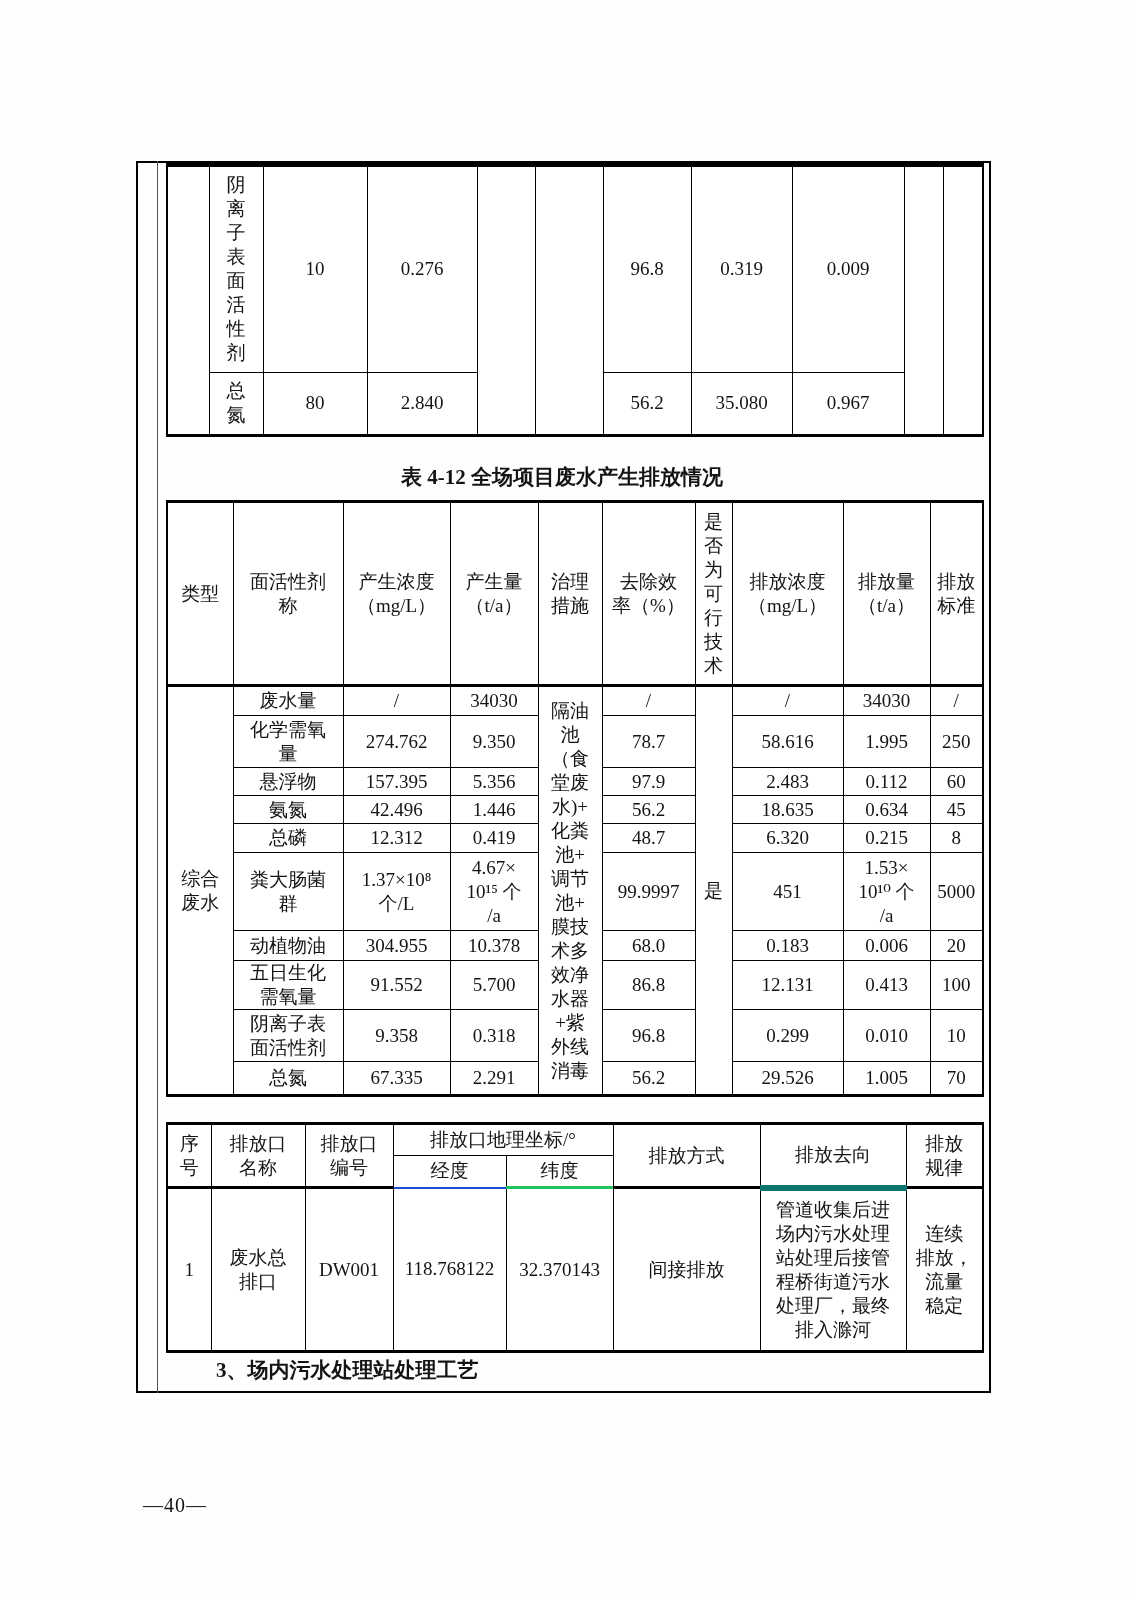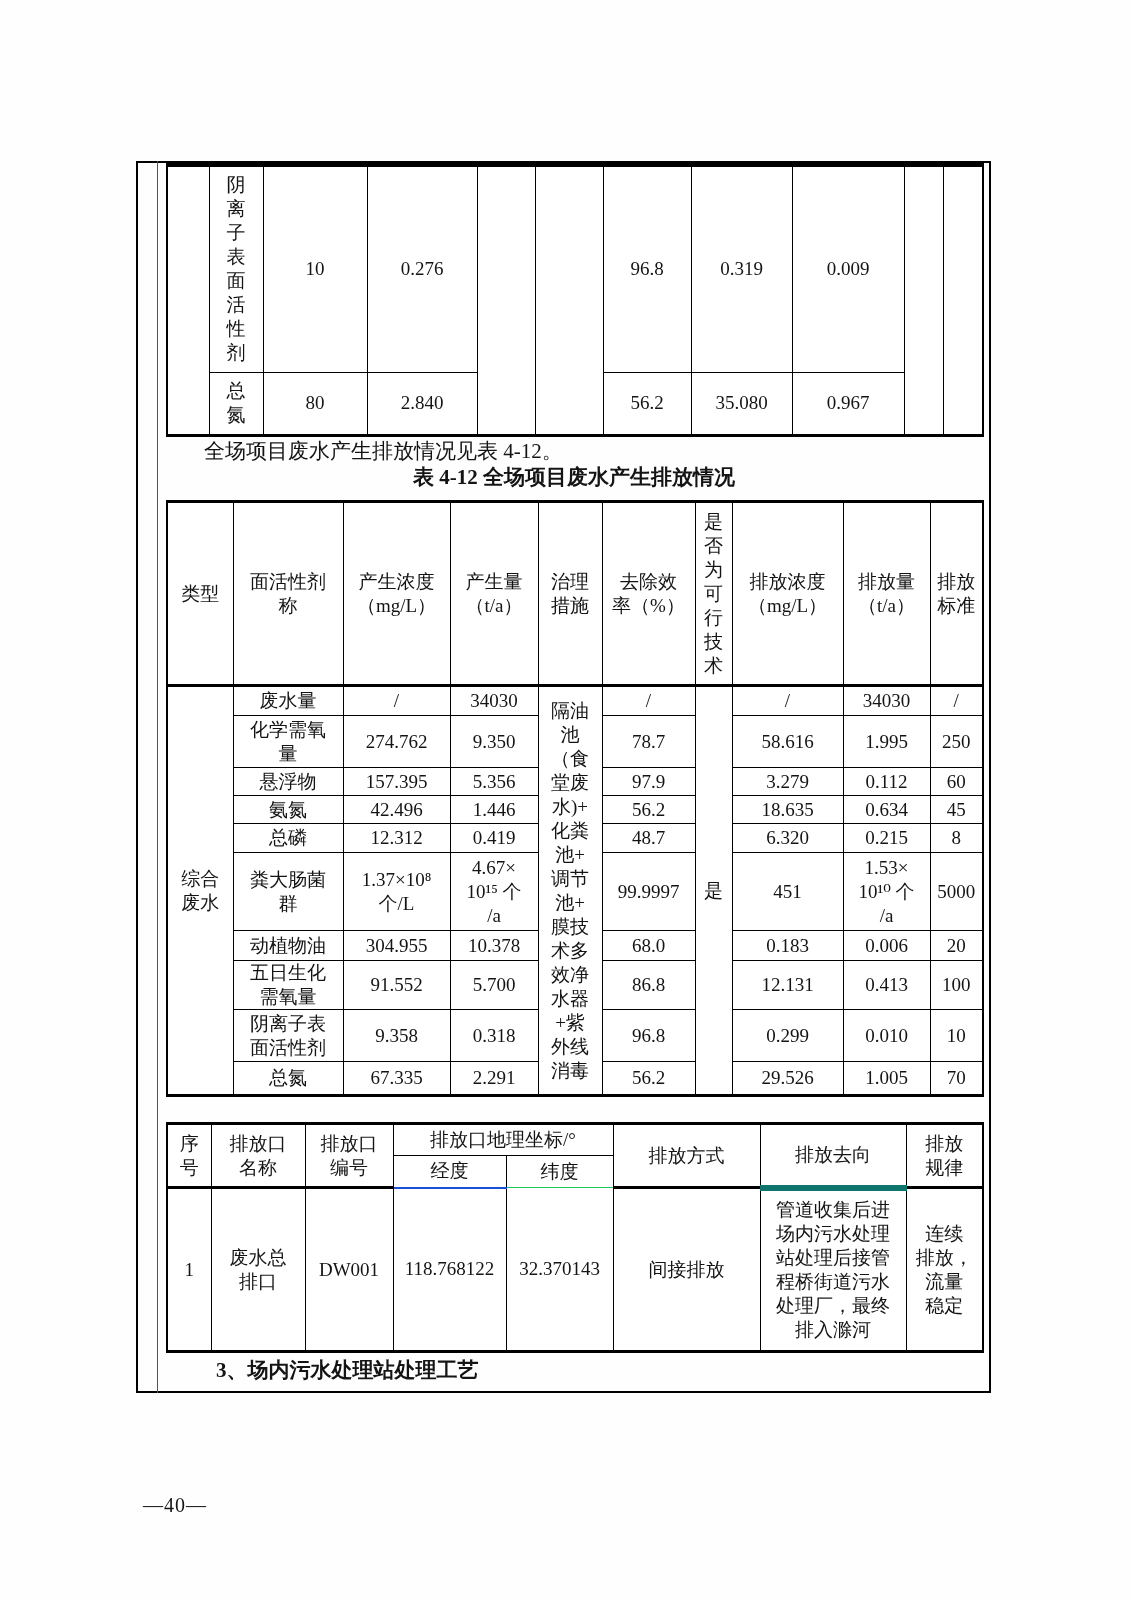--- a/index.html
+++ b/index.html
@@ -23,21 +23,21 @@
   }
   .pre { white-space:pre-line; }
   .t-top   { left:166px; top:163px;  width:816px; border-top:4px solid #000; border-bottom:3px solid #000; border-left:2px solid #000; border-right:2px solid #000; }
   .t-412   { left:166px; top:500px;  width:816px; border-top:3px solid #000; border-bottom:3px solid #000; border-left:2px solid #000; border-right:2px solid #000; }
   .t-413   { left:166px; top:1122px; width:816px; border-top:3px solid #000; border-bottom:3px solid #000; border-left:2px solid #000; border-right:2px solid #000; }
   .hdr-thick td, .hdr-thick th { border-bottom:3px solid #000; }
   .intro {
     position:absolute; left:204px; top:437px; font-size:21px;
   }
   .tbl-title {
-    position:absolute; left:166px; width:816px; text-align:center;
+    position:absolute; left:154px; width:816px; text-align:center;
     font-weight:bold; font-size:21px;
   }
   .title-412 { top:463px; }
   .title-413 { top:1092px; }
   .heading-3 {
     position:absolute; left:216px; top:1356px; font-size:21px; font-weight:bold;
   }
   .page-number {
     position:absolute; left:143px; top:1494px; font-size:20px; letter-spacing:1px;
   }
@@ -90,21 +90,20 @@
 氮</td>
       <td>80</td>
       <td>2.840</td>
       <td>56.2</td>
       <td>35.080</td>
       <td>0.967</td>
     </tr>
   </tbody>
     </table>
 
-  <div class="intro">全场项目废水产生排放情况见表 4-12。</div>
 
   <div class="tbl-title title-412">表 4-12 全场项目废水产生排放情况</div>
 
   <table class="t-412">
     <colgroup>
       <col style="width:66px">
         <col style="width:110px">
         <col style="width:107px">
         <col style="width:88px">
       <col style="width:64px">
@@ -177,21 +176,21 @@
       <td>78.7</td>
       <td>58.616</td>
       <td>1.995</td>
       <td>250</td>
     </tr>
     <tr style="height:28px">
       <td class="pre">悬浮物</td>
       <td>157.395</td>
       <td>5.356</td>
       <td>97.9</td>
-      <td>3.279</td>
+      <td>2.483</td>
       <td>0.112</td>
       <td>60</td>
     </tr>
     <tr style="height:28px">
       <td class="pre">氨氮</td>
       <td>42.496</td>
       <td>1.446</td>
       <td>56.2</td>
       <td>18.635</td>
       <td>0.634</td>
@@ -283,21 +282,21 @@
       <th rowspan="2" class="pre" style="border-bottom:3px solid #000">排放口
 编号</th>
       <th colspan="2">排放口地理坐标/°</th>
       <th rowspan="2" style="border-bottom:3px solid #000">排放方式</th>
       <th rowspan="2" style="border-bottom:6px solid #0f766e">排放去向</th>
       <th rowspan="2" class="pre" style="border-bottom:3px solid #000">排放
 规律</th>
     </tr>
     <tr style="height:32px">
       <th style="border-bottom:2px solid #1d4ed8">经度</th>
-      <th style="border-bottom:1px solid #22c55e">纬度</th>
+      <th style="border-bottom:3px solid #22c55e">纬度</th>
     </tr>
     <tr style="height:164px">
       <td>1</td>
       <td class="pre">废水总
 排口</td>
       <td>DW001</td>
       <td>118.768122</td>
       <td>32.370143</td>
       <td>间接排放</td>
       <td class="pre">管道收集后进

